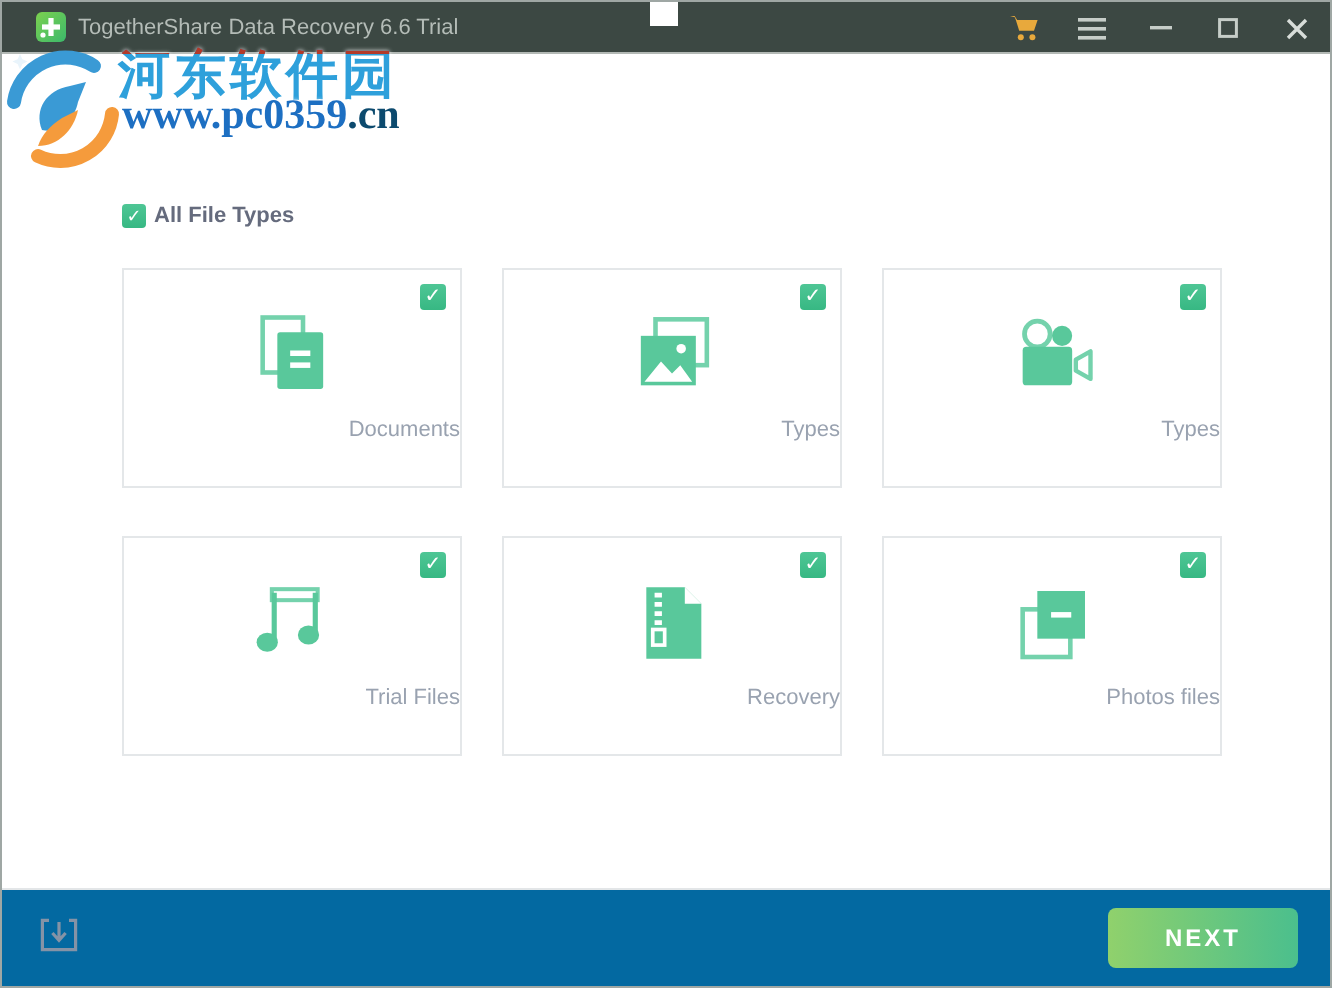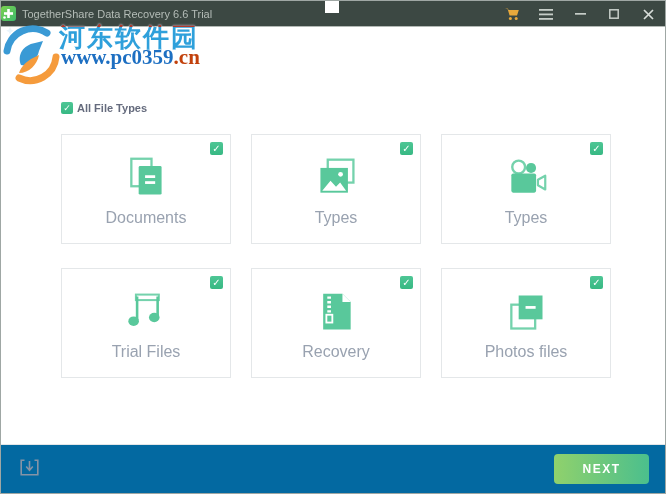--- a/index.html
+++ b/index.html
@@ -3,61 +3,61 @@
 <meta charset="utf-8">
 <style>
   * { margin:0; padding:0; box-sizing:border-box; }
   body { font-family:"Liberation Sans", sans-serif; background:#fff; }
   .window { position:relative; width:666px; height:494px; background:#fff;
             border:1px solid #9FA7A4; overflow:hidden; }
 
   
   .titlebar { position:absolute; top:0; left:0; right:0; height:26px;
               background:#3C4843; border-bottom:1px solid #B3B9B5;
-              display:flex; align-items:center; padding-left:0; }
+              display:flex; align-items:center; padding-left:17px; }
   .apptitle { color:#B4BCB7; font-size:11px; margin-left:6px; white-space:nowrap; }
   .tb-actions { position:absolute; right:0; top:0; height:26px; display:flex; align-items:center; }
   .tb-btn { background:none; border:none; width:34px; height:26px; cursor:pointer;
             display:flex; align-items:center; justify-content:center; padding:0; }
   .artifact { position:absolute; left:324px; top:0; width:14px; height:12px; background:#fff; }
 
   
   .watermark { position:absolute; left:0; top:0; width:230px; height:95px;
                pointer-events:none; z-index:20; }
   .wm-logo { position:absolute; left:2px; top:20px; }
   .wm-title { position:absolute; left:58px; top:19px; font-size:26px; font-weight:bold;
               letter-spacing:2px; color:#2EA0DB; white-space:nowrap;
               text-shadow:0 0 2px rgba(255,255,255,.9); }
   .wm-title-red { color:#B23A2A; text-shadow:none;
               clip-path: inset(0 0 calc(100% - 7px) 0); z-index:21; }
   .wm-url { position:absolute; left:60px; top:44px; font-family:"Liberation Serif", serif;
             font-weight:bold; font-size:21px; color:#1D6FC2; white-space:nowrap;
             text-shadow:0 0 2px rgba(255,255,255,.9); }
-  .wm-url .tld { color:#c2410c; }
+  .wm-url .tld { color:#0c4a6e; }
 
   
   .heading { position:absolute; top:54px; left:0; right:0; text-align:center;
              font-size:23px; font-weight:normal; color:#5E7697; letter-spacing:.4px; }
   .allfiles { position:absolute; left:60px; top:101px; display:flex;
               align-items:center; gap:4px; cursor:pointer; }
   .cb { display:inline-flex; align-items:center; justify-content:center;
         width:12px; height:12px; border-radius:2px;
         background:linear-gradient(180deg,#4EC695,#37B883);
         color:#fff; font-size:9px; line-height:1; cursor:pointer; }
   .allfiles-label { font-size:11px; font-weight:bold; color:#656B7D;text-align:center; }
 
   .grid { position:absolute; left:60px; top:133px; width:550px;
           display:grid; grid-template-columns:repeat(3,170px); gap:24px 20px; }
   .card { position:relative; width:170px; height:110px; background:#fff;
           border:1px solid #E4E7E9; cursor:pointer; }
   .card-cb { position:absolute; top:7px; right:7px; width:13px; height:13px; font-size:10px; }
   .icon-wrap { position:absolute; top:18px; left:0; right:0; height:50px;
                display:flex; align-items:center; justify-content:center; }
-  .card-label { position:absolute; top:74px; left:0; right:0; text-align:center;
-                font-size:16px; color:#99A2B0; }
+  .card-label { position:absolute; top:74px; left:0; right:0; text-align:right;
+                font-size:11px; color:#99A2B0; }
 
   
   .footer { position:absolute; left:0; right:0; bottom:0; height:49px;
             background:#0369a1; border-top:1px solid #E3E6E8; }
   .download { position:absolute; left:19px; top:14px; background:none; border:none;
               padding:0; cursor:pointer; }
   .next { position:absolute; right:16px; top:9px; width:95px; height:30px;
           border:none; border-radius:4px; cursor:pointer;
           background:linear-gradient(90deg,#90D16C,#4BBF8D);
           color:#fff; font-weight:bold; font-size:12px; letter-spacing:1.5px;

